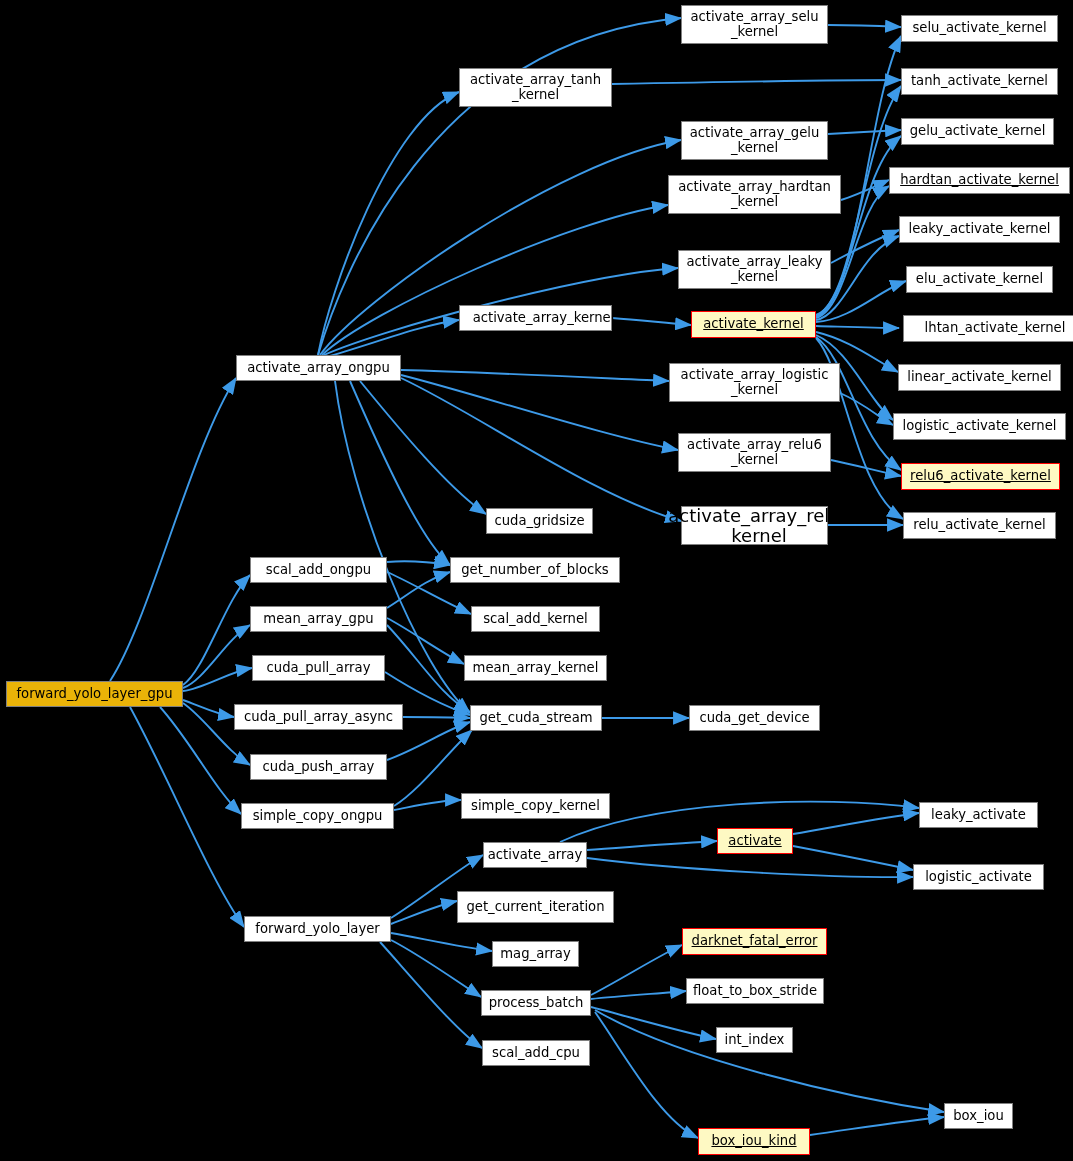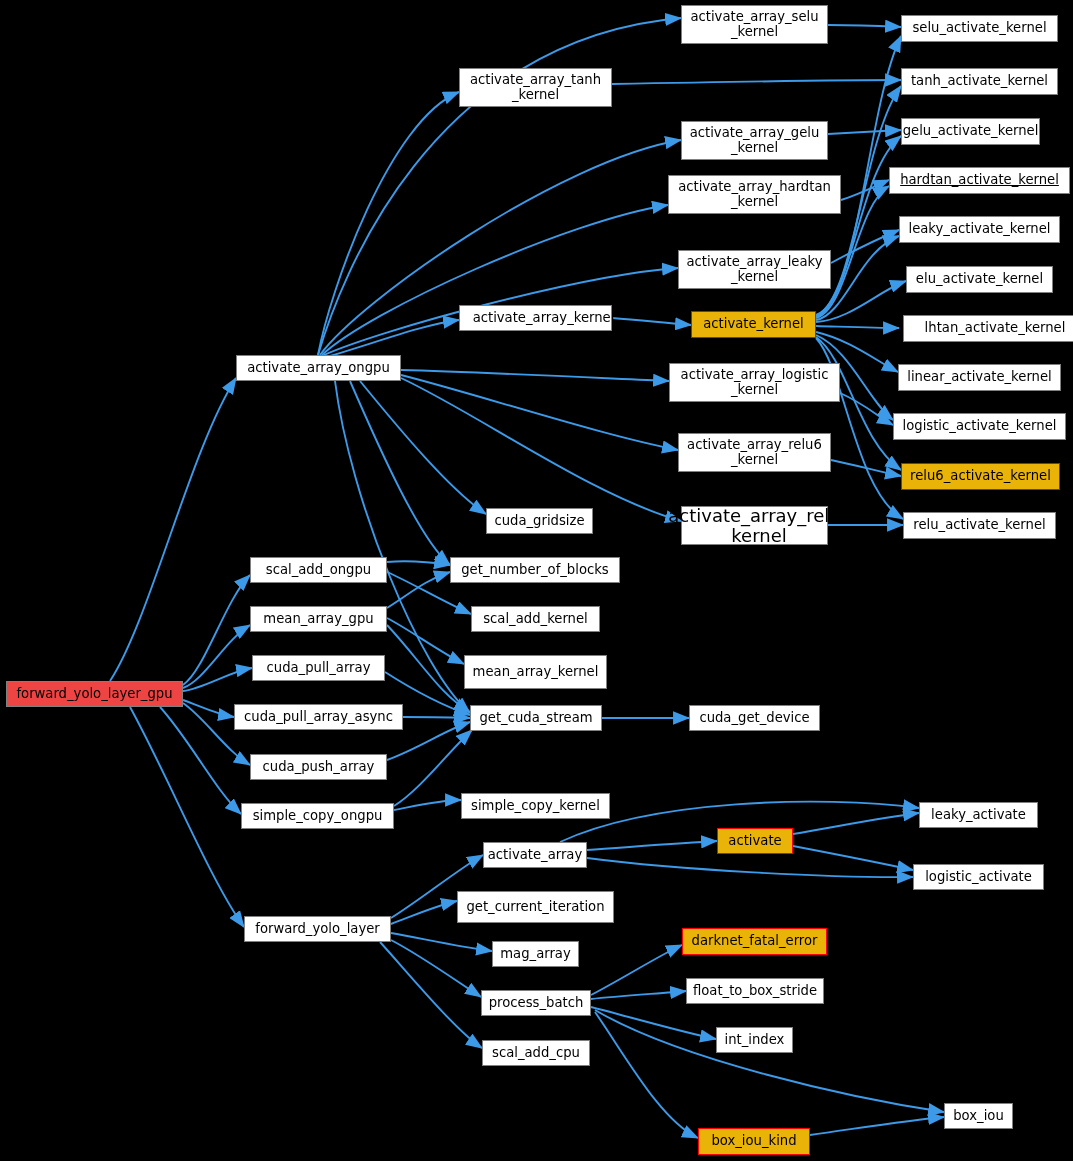--- a/index.html
+++ b/index.html
@@ -4,22 +4,22 @@
 <title>Call Graph</title>
 <style>
   html,body{margin:0;padding:0;background:#000;}
   #stage{position:relative;width:1073px;height:1161px;background:#000;overflow:hidden;
          font-family:"DejaVu Sans","Liberation Sans",sans-serif;}
   #edges{position:absolute;left:0;top:0;width:1073px;height:1161px;}
   .node{position:absolute;box-sizing:border-box;background:#fff;border:1px solid #808080;
         display:flex;align-items:center;justify-content:center;text-align:center;
         color:#000;font-size:13.2px;line-height:1.07;letter-spacing:0px;
         white-space:pre-line;padding:0 3px;}
-  .node.red{border:1.6px solid #ff0000;background:#eab308;}
-  .node.gray{background:#ef4444;border:1px solid #808080;}
+  .node.red{border:1.6px solid #ff0000;background:#fef9c3;text-decoration:underline;}
+  .node.gray{background:#eab308;border:1px solid #808080;}
 </style>
 </head>
 <body>
 
 <div id="stage">
   <svg id="edges" viewBox="0 0 1073 1161">
     <defs>
       <marker id="ah" markerWidth="9" markerHeight="7" refX="8.4" refY="3.5" orient="auto" markerUnits="strokeWidth">
         <path d="M0,0 L9,3.5 L0,7 z" fill="#3d9ae8"></path>
       </marker>
@@ -117,33 +117,33 @@
       <div class="node" style="left: 459px; top: 305px; width: 153px; height: 26px; padding-left: 19px;">activate_array_kernel</div>
       <div class="node red" style="left: 691px; top: 311px; width: 125px; height: 27px;">activate_kernel</div>
       <div class="node" style="left: 669px; top: 363px; width: 171px; height: 39px; font-size: 13.2px;">activate_array_logistic
 _kernel</div>
       <div class="node" style="left: 678px; top: 433px; width: 153px; height: 39px; font-size: 13.2px;">activate_array_relu6
 _kernel</div>
       <div class="node" style="left: 681px; top: 506px; width: 147px; height: 39px; font-size: 18px;">activate_array_relu
 _kernel</div>
       <div class="node" style="left: 901px; top: 15px; width: 157px; height: 27px;">selu_activate_kernel</div>
       <div class="node" style="left: 901px; top: 68px; width: 157px; height: 27px;">tanh_activate_kernel</div>
-      <div class="node" style="left: 901px; top: 118px; width: 139px; height: 27px;">gelu_activate_kernel</div>
+      <div class="node" style="left: 901px; top: 118px; width: 153px; height: 27px;">gelu_activate_kernel</div>
       <div class="node" style="left: 889px; top: 167px; width: 181px; height: 27px; text-decoration: underline;">hardtan_activate_kernel</div>
       <div class="node" style="left: 899px; top: 216px; width: 161px; height: 27px;">leaky_activate_kernel</div>
       <div class="node" style="left: 906px; top: 266px; width: 147px; height: 27px;">elu_activate_kernel</div>
       <div class="node" style="left: 903px; top: 315px; width: 184px; height: 27px;">lhtan_activate_kernel</div>
       <div class="node" style="left: 898px; top: 364px; width: 163px; height: 27px;">linear_activate_kernel</div>
       <div class="node" style="left: 893px; top: 413px; width: 173px; height: 27px;">logistic_activate_kernel</div>
       <div class="node red" style="left: 901px; top: 463px; width: 159px; height: 27px;">relu6_activate_kernel</div>
       <div class="node" style="left: 903px; top: 512px; width: 153px; height: 27px;">relu_activate_kernel</div>
       <div class="node" style="left: 486px; top: 508px; width: 107px; height: 26px;">cuda_gridsize</div>
       <div class="node" style="left: 450px; top: 557px; width: 170px; height: 26px;">get_number_of_blocks</div>
       <div class="node" style="left: 471px; top: 606px; width: 129px; height: 26px;">scal_add_kernel</div>
-      <div class="node" style="left: 464px; top: 655px; width: 143px; height: 34px;">mean_array_kernel</div>
+      <div class="node" style="left: 464px; top: 655px; width: 143px; height: 26px;">mean_array_kernel</div>
       <div class="node" style="left: 470px; top: 705px; width: 132px; height: 26px;">get_cuda_stream</div>
       <div class="node" style="left: 689px; top: 705px; width: 131px; height: 26px;">cuda_get_device</div>
       <div class="node" style="left: 461px; top: 793px; width: 149px; height: 26px;">simple_copy_kernel</div>
       <div class="node" style="left: 483px; top: 842px; width: 104px; height: 26px;">activate_array</div>
       <div class="node" style="left: 457px; top: 891px; width: 157px; height: 32px;">get_current_iteration</div>
       <div class="node" style="left: 492px; top: 941px; width: 87px; height: 26px;">mag_array</div>
       <div class="node" style="left: 481px; top: 990px; width: 110px; height: 26px;">process_batch</div>
       <div class="node" style="left: 482px; top: 1040px; width: 108px; height: 26px;">scal_add_cpu</div>
       <div class="node red" style="left: 717px; top: 828px; width: 76px; height: 26px;">activate</div>
       <div class="node red" style="left: 682px; top: 928px; width: 145px; height: 27px;">darknet_fatal_error</div>

